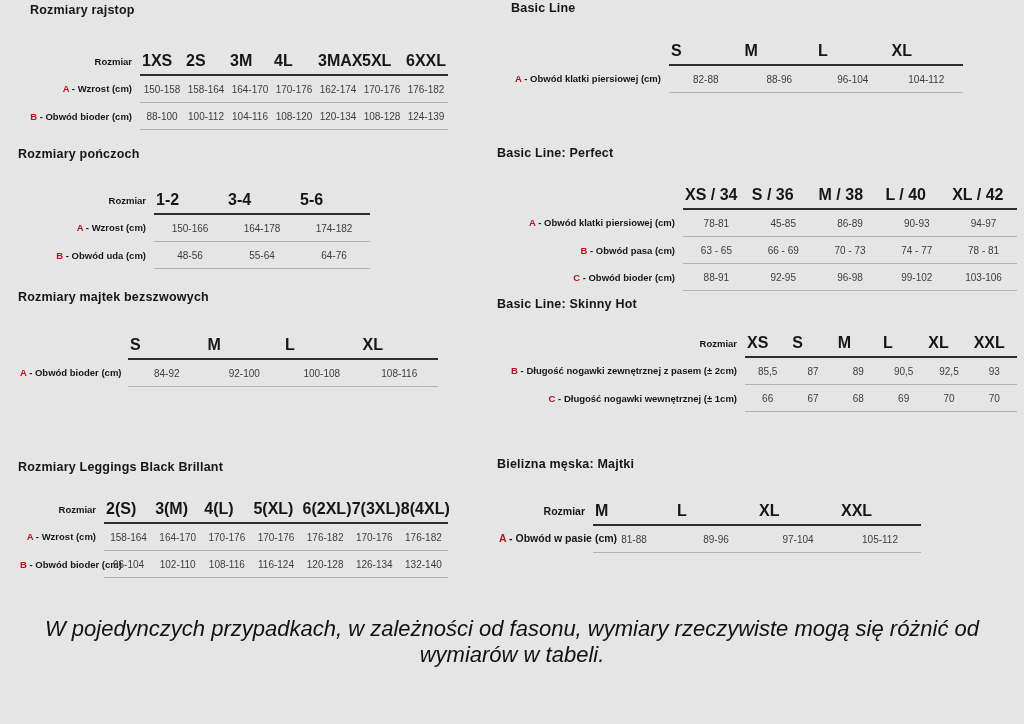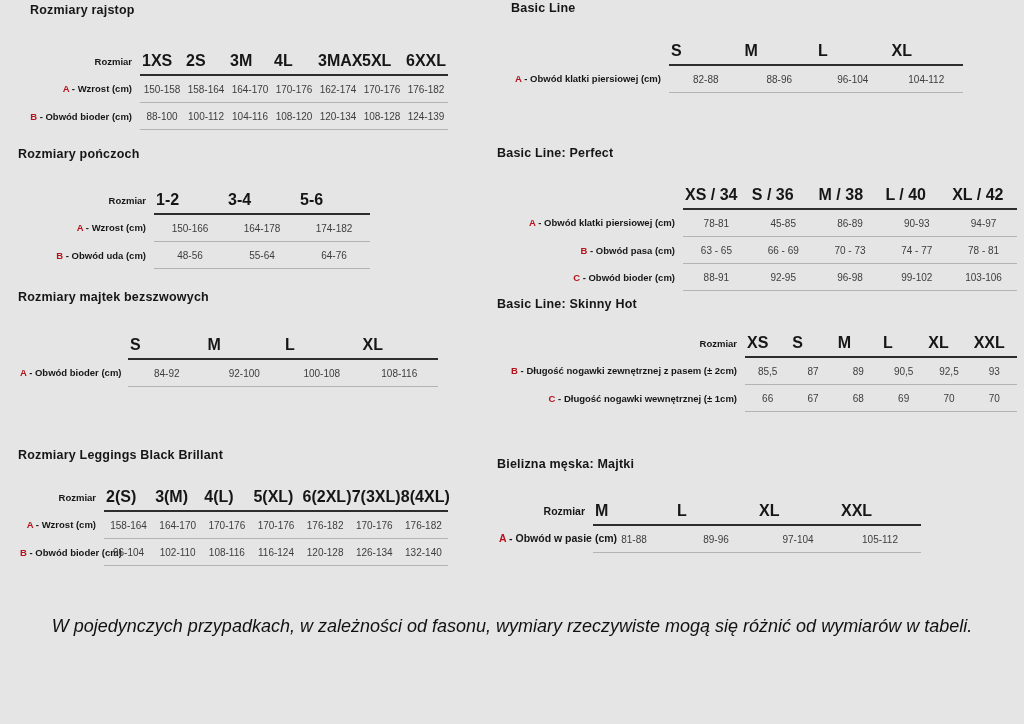--- a/index.html
+++ b/index.html
@@ -54,35 +54,35 @@
   .t-majtki thead th { height:26px; } .t-majtki tbody th, .t-majtki tbody td { height:46px; }
   .t-majtki thead th.lbl, .t-majtki tbody th.lbl { font-size:10.5px; }
 
   #sec-rajstop  { left:18px; top:3px; }
   #sec-rajstop .ttl { margin-left:12px; }
   #sec-rajstop table { margin-top:31px; }
   #sec-ponczoch { left:18px; top:147px; }
   #sec-ponczoch table { margin-top:26px; }
   #sec-majtek   { left:18px; top:290px; }
   #sec-majtek table { margin-top:28px; }
-  #sec-leggings { left:18px; top:448px; }
+  #sec-leggings { left:18px; top:460px; }
   #sec-leggings table { margin-top:22px; }
 
   #sec-basic   { left:479px; top:1px; width:520px;margin-left:32px; }
   #sec-basic table { margin-top:23px; }
   #sec-perfect { left:497px; top:146px; width:520px; }
   #sec-perfect table { margin-top:22px; }
   #sec-skinny  { left:497px; top:297px; width:520px; }
   #sec-skinny table { margin-top:19px; }
   #sec-majtki  { left:497px; top:457px; width:520px; }
   #sec-majtki table { margin-top:27px; }
 
   #note {
     position:absolute; left:0; top:616px; width:1024px; text-align:center;
-    font-style:italic; font-size:18px; color:#111; font-weight:normal;
+    font-style:italic; font-size:22px; color:#111; font-weight:normal;
   }
 </style>
 </head>
 <body>
 
 <div id="canvas">
 
   <section class="sec" id="sec-rajstop">
     <h2 class="ttl">Rozmiary rajstop</h2>
     <table class="szt t-rajstop">

